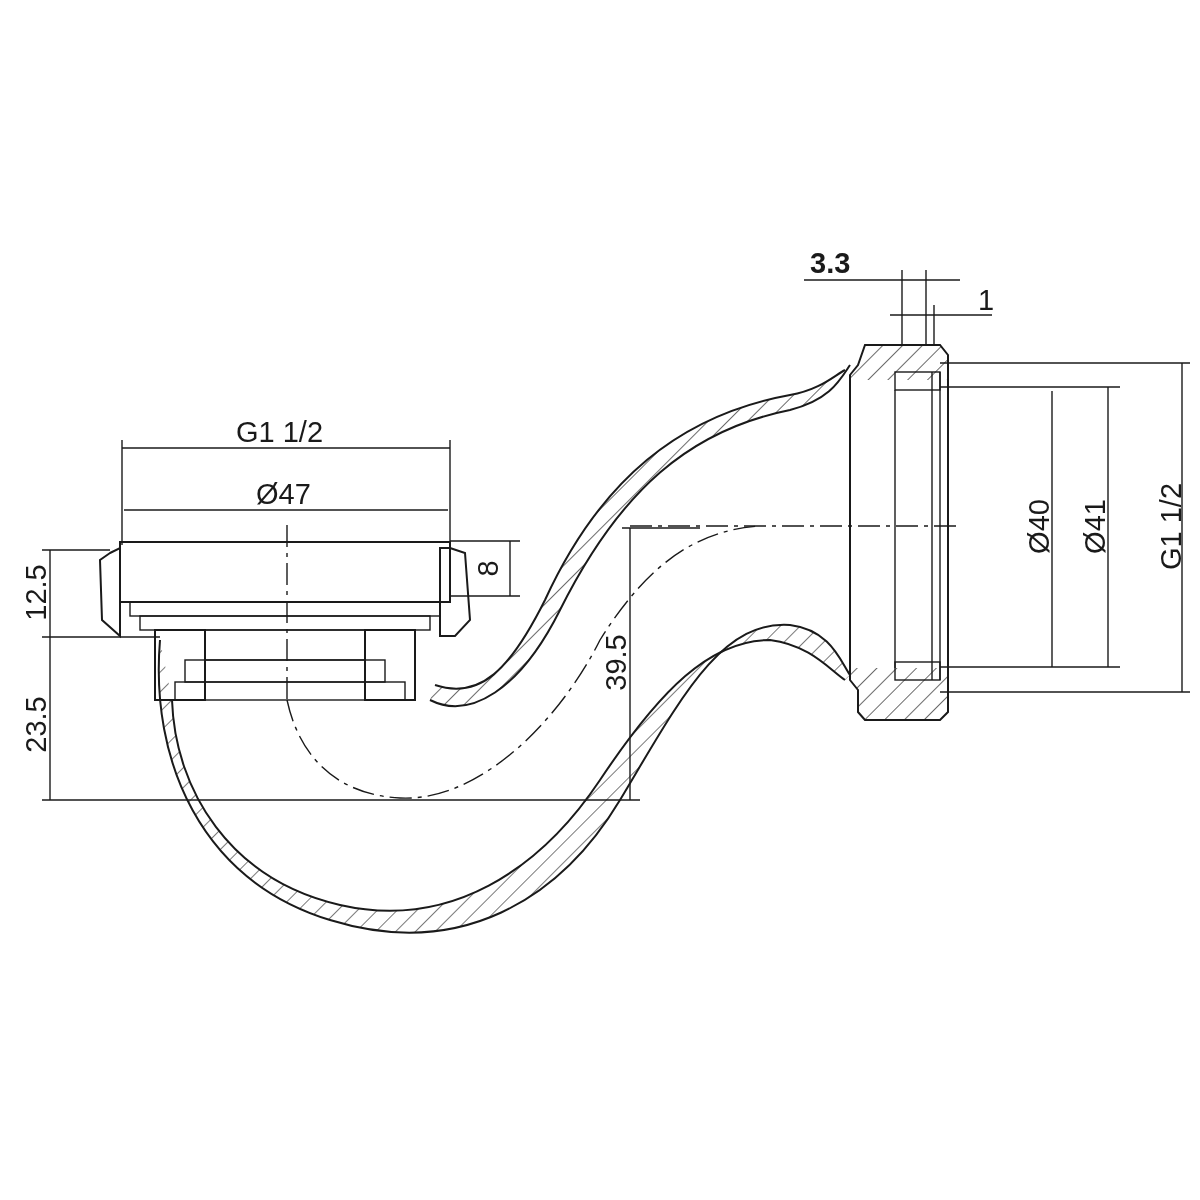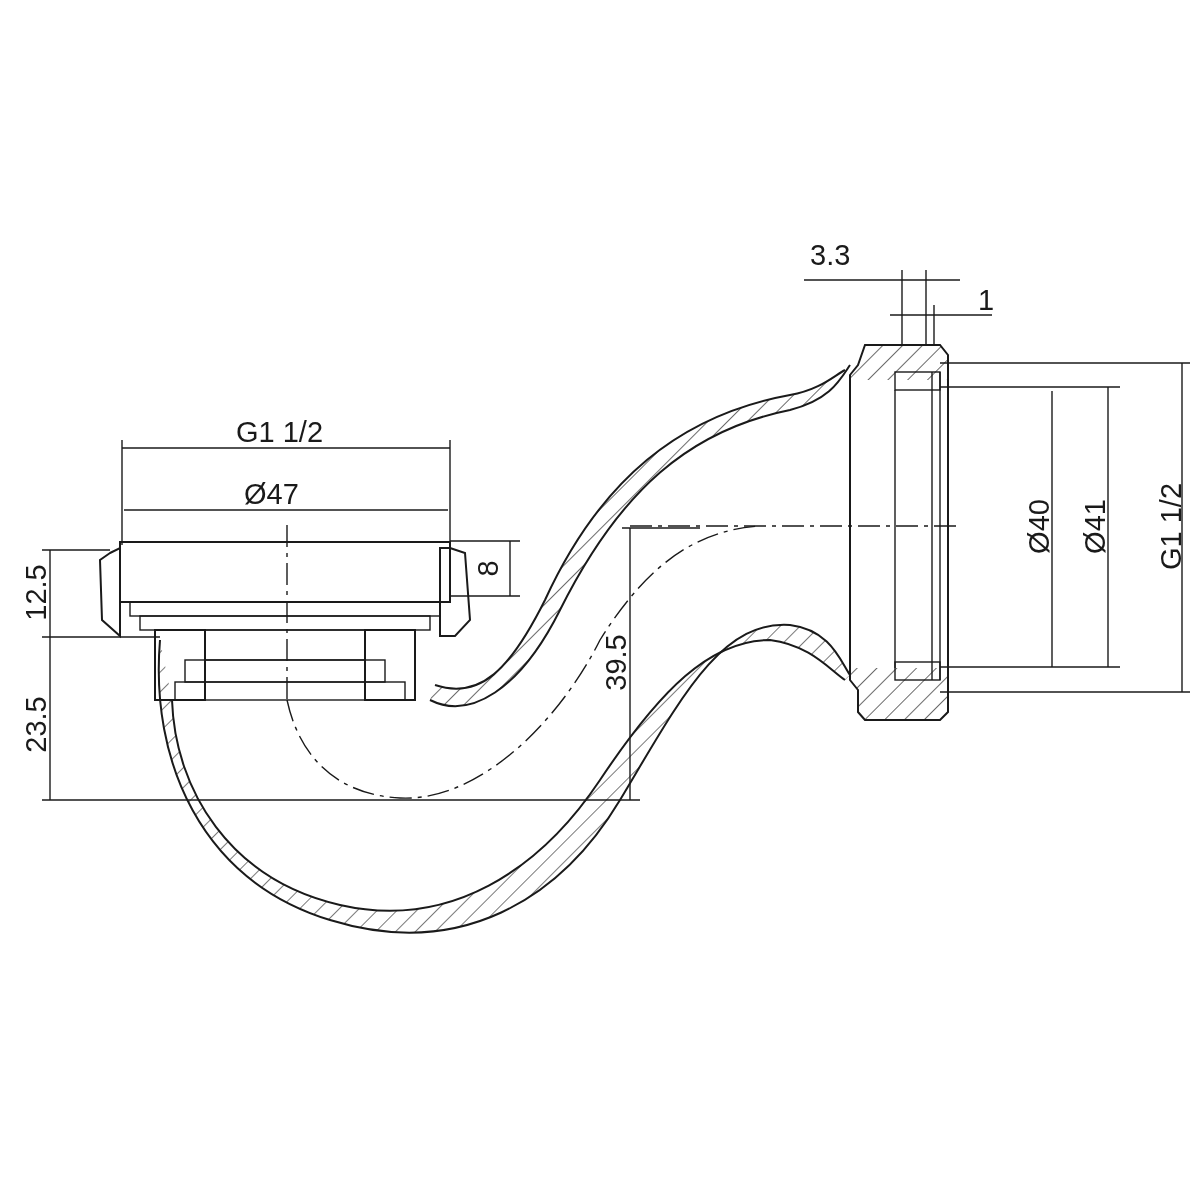--- a/index.html
+++ b/index.html
@@ -94,22 +94,22 @@
     <line class="thin" x1="940" y1="387" x2="1120" y2="387"></line>
     <line class="thin" x1="940" y1="667" x2="1120" y2="667"></line>
     <line class="thin" x1="940" y1="692" x2="1190" y2="692"></line>
     <line class="thin" x1="1052" y1="391" x2="1052" y2="667"></line>
     <line class="thin" x1="1108" y1="387" x2="1108" y2="667"></line>
     <line class="thin" x1="1182" y1="363" x2="1182" y2="692"></line>
   </g>
 </svg>
 
 <div class="dim-text" style="left:236px;top:418px;">G1 1/2</div>
-<div class="dim-text" style="left:244px;top:480px;">Ø47</div>
+<div class="dim-text" style="left:256px;top:480px;">Ø47</div>
 <div class="dim-text vert" style="left:8px;top:578px;">12.5</div>
 <div class="dim-text vert" style="left:8px;top:710px;">23.5</div>
 <div class="dim-text vert" style="left:480px;top:554px;">8</div>
 <div class="dim-text vert" style="left:588px;top:648px;">39.5</div>
-<div class="dim-text" style="left:810px;top:241px;">3.3</div>
+<div class="dim-text" style="left:810px;top:249px;font-weight:bold;">3.3</div>
 <div class="dim-text" style="left:978px;top:286px;">1</div>
 <div class="dim-text vert" style="left:1012px;top:512px;">Ø40</div>
 <div class="dim-text vert" style="left:1068px;top:512px;">Ø41</div>
 <div class="dim-text vert" style="left:1128px;top:512px;">G1 1/2</div>
 
 </body></html>

